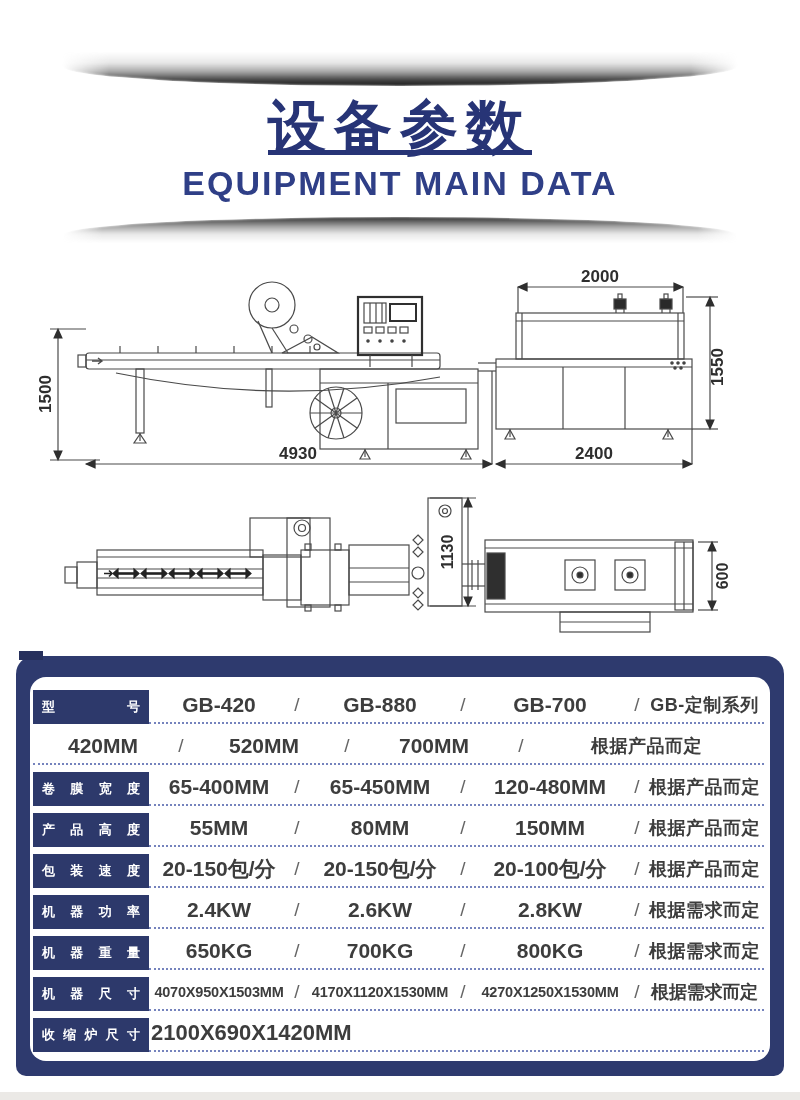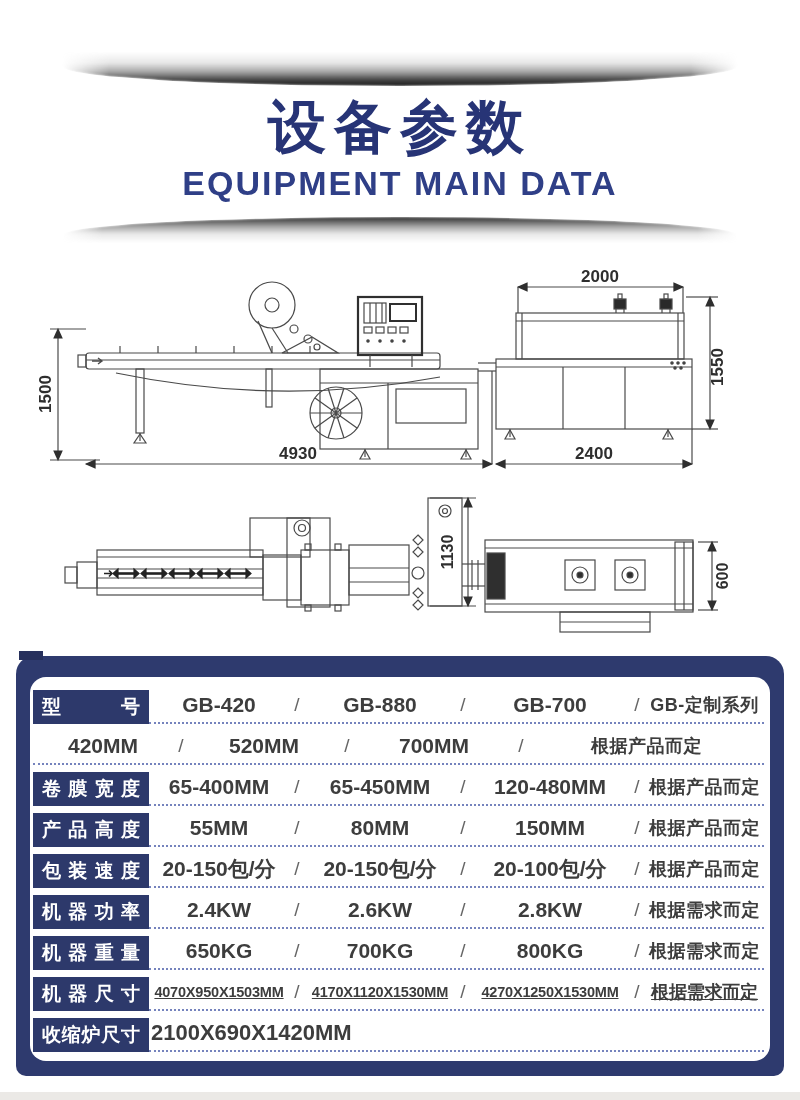--- a/index.html
+++ b/index.html
@@ -20,21 +20,21 @@
   .brush-bottom{
     height:26px;margin-top:14px;
     background:linear-gradient(to top,rgba(255,255,255,0) 0%,rgba(150,150,150,.22) 35%,
       rgba(85,85,85,.5) 62%,rgba(28,28,28,.92) 100%);
     border-radius:60% 60% 6px 6px/22px 22px 6px 6px;
     -webkit-mask:linear-gradient(to right,transparent 0%,#000 6%,#000 94%,transparent 100%);
     mask:linear-gradient(to right,transparent 0%,#000 6%,#000 94%,transparent 100%);
   }
   .title{
     margin:8px 0 0;color:#273476;font-size:58px;font-weight:900;
-    letter-spacing:8px;line-height:1.15;
+    letter-spacing:8px;line-height:1.15;text-decoration:underline;
   }
   .subtitle{
     margin:2px 0 0;color:#2f3f87;font-size:34px;font-weight:bold;
     letter-spacing:2px;line-height:1.2;
   }
   
   .drawing{display:block;margin:0 auto;}
   #d1{margin-top:24px;}
   #d2{margin-top:18px;}
   svg text{font-family:"Liberation Sans",sans-serif;font-weight:bold;fill:#2e2e2e;}
@@ -43,34 +43,34 @@
     position:relative;margin:16px 16px 0;background:#2e3a6e;
     border-radius:18px 18px 10px 10px;padding:21px 14px 15px;
   }
   .band::before{content:"";position:absolute;left:3px;top:-5px;width:24px;height:9px;background:#27305c;}
   .card{
     background:#ffffff;border-radius:16px;padding:6px 6px 9px 3px;
   }
   .srow{display:flex;align-items:flex-end;height:41px;}
   .slabel{
     width:116px;height:34px;background:#2d396b;color:#ffffff;
-    font-size:19px;font-weight:bold;line-height:34px;
+    font-size:13px;font-weight:bold;line-height:34px;
     padding:0 9px;box-sizing:border-box;
     text-align:justify;text-align-last:justify;flex:none;
   }
   .svals{
     flex:1;height:34px;border-bottom:2px dotted #7583bd;
     display:grid;grid-template-columns:140px 16px 150px 16px 158px 16px 1fr;
     align-items:center;
   }
   .svals.single{display:flex;align-items:center;}
   .v{text-align:center;color:#3d3d3d;font-size:21px;font-weight:600;white-space:nowrap;}
   .v.cjk{font-size:18px;letter-spacing:.5px;}
   .sep{text-align:center;color:#666;font-size:19px;font-weight:400;}
-  .srow.small .v{font-size:14.5px;letter-spacing:-0.2px;text-decoration:underline;}
+  .srow.small .v{font-size:14.5px;letter-spacing:-0.2px;}
   .srow.small .v.cjk{font-size:18px;}
   .svals.single .v{font-size:22px;text-align:left;padding-left:2px;}
   .footer-strip{position:absolute;left:0;bottom:0;width:800px;height:8px;background:#ebe9e6;}
 </style>
 </head>
 <body>
 
 <div class="hero">
   <div class="brush brush-top"></div>
   <h1 class="title">设备参数</h1>

